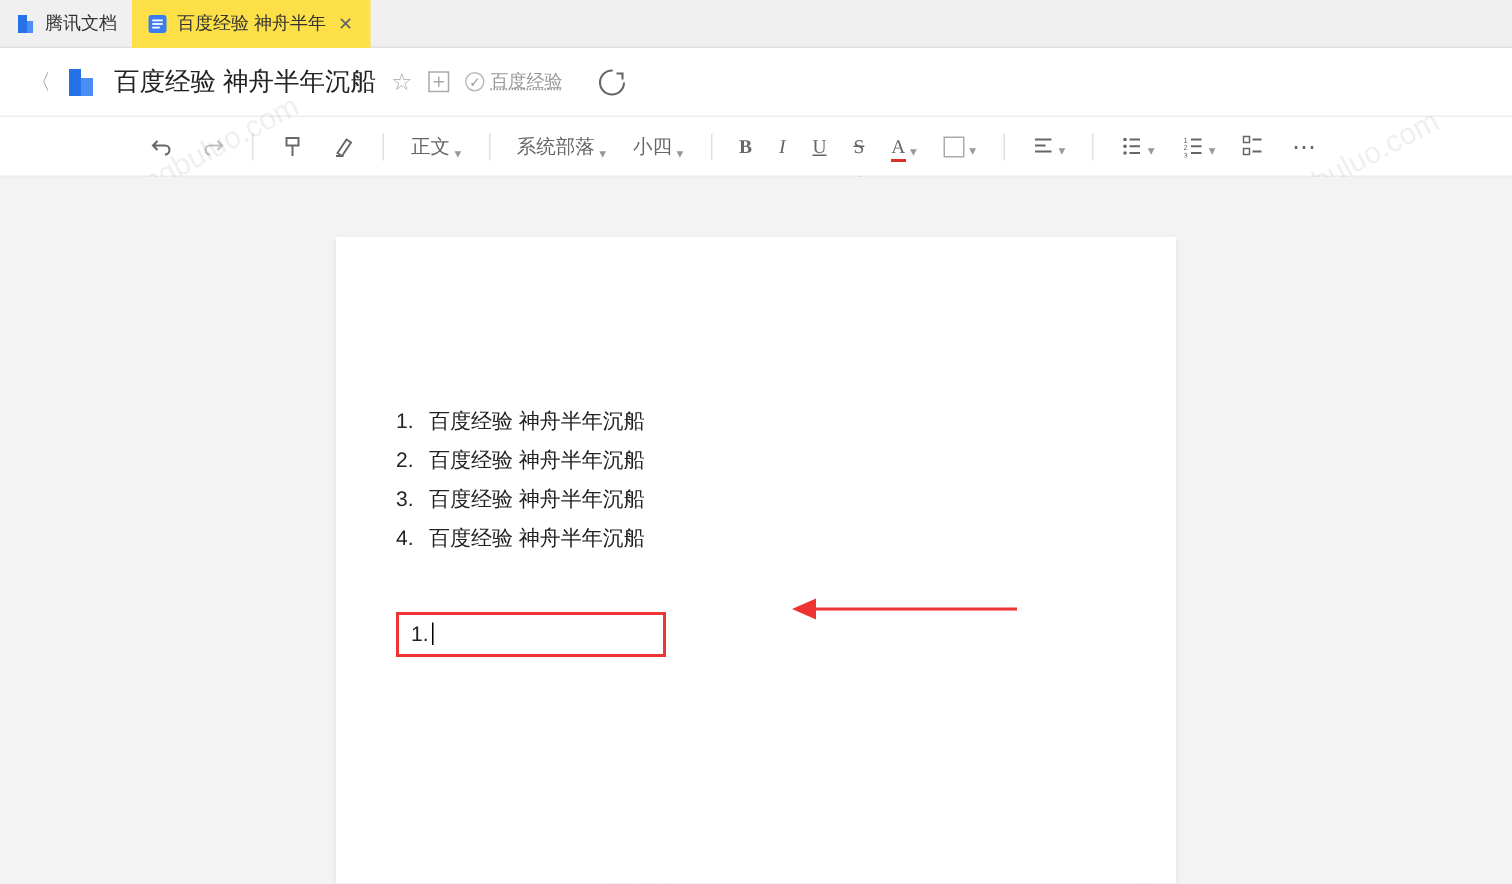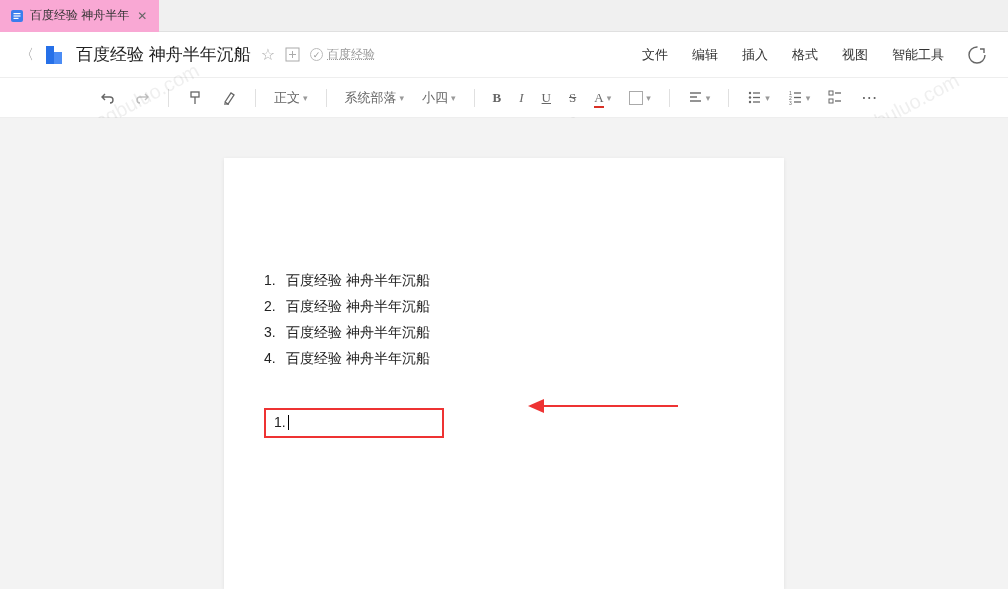--- a/index.html
+++ b/index.html
@@ -1,39 +1,39 @@
 <!DOCTYPE html>
 <html><head>
 <meta charset="utf-8">
 <style>
 * { margin: 0; padding: 0; box-sizing: border-box; }
 body { font-family: "Microsoft YaHei", sans-serif; background: #f5f5f5; width: 1008px; height: 589px; overflow: hidden; position: relative; }
 
 
 .tabs-bar { display: flex; align-items: center; height: 32px; background: #f0f0f0; border-bottom: 1px solid #e0e0e0; }
 .tab { display: flex; align-items: center; height: 32px; padding: 0 10px; font-size: 12px; color: #333; gap: 6px; cursor: pointer; }
-.tab.active { background: #f9a8d4; }
+.tab.active { background: #fde047; }
 .tab-icon { width: 14px; height: 14px; display: inline-flex; align-items: center; justify-content: center; }
 .tab-close { width: 14px; height: 14px; font-size: 12px; color: #666; display: inline-flex; align-items: center; justify-content: center; cursor: pointer; }
 
 
 .header { display: flex; align-items: center; height: 46px; background: #fff; padding: 0 20px; border-bottom: 1px solid #eee; gap: 10px; }
 .back-chevron { color: #999; font-size: 14px; cursor: pointer; }
 .app-logo { width: 22px; height: 22px; position: relative; }
 .doc-title { font-size: 17px; color: #222; font-weight: 500; }
 .star-icon, .plus-box-icon { color: #aaa; font-size: 16px; cursor: pointer; }
 .autosave { display: flex; align-items: center; gap: 4px; color: #999; font-size: 12px; }
 .autosave .check { width: 13px; height: 13px; border: 1px solid #bbb; border-radius: 50%; display: inline-flex; align-items: center; justify-content: center; font-size: 9px; }
 .menu { margin-left: auto; display: flex; gap: 24px; }
 .menu-item { font-size: 13px; color: #333; cursor: pointer; }
 .cloud-icon { width: 22px; height: 22px; color: #555; margin-left: 12px; }
 
 
 .toolbar { display: flex; align-items: center; height: 40px; background: #fff; padding: 0 100px 0 100px; gap: 18px; border-bottom: 1px solid #eee; font-size: 13px; color: #555; }
-.tb-btn { display: inline-flex; align-items: center; gap: 3px; cursor: pointer; color: #666; }
+.tb-btn { display: inline-flex; align-items: flex-end; gap: 3px; cursor: pointer; color: #666; }
 .tb-sep { width: 1px; height: 18px; background: #e0e0e0; }
 .caret { font-size: 9px; color: #999; }
 .fmt-bold { font-weight: bold; font-family: serif; }
 .fmt-italic { font-style: italic; font-family: serif; }
 .fmt-underline { text-decoration: underline; font-family: serif; }
 .fmt-strike { text-decoration: line-through; font-family: serif; }
 .color-a { position: relative; font-family: serif; }
 .color-a::after { content: ""; position: absolute; left: 0; right: 0; bottom: -2px; height: 2px; background: #d93025; }
 .highlight-box { width: 14px; height: 14px; border: 1px solid #aaa; background: #fff; display: inline-block; }
 
@@ -59,20 +59,29 @@
 <div class="wm" style="left:360px; top:160px">系统部落 xitongbuluo.com</div>
 <div class="wm" style="left:740px; top:120px">系统部落 xitongbuluo.com</div>
 <div class="wm" style="left:-20px; top:320px">系统部落 xitongbuluo.com</div>
 <div class="wm" style="left:360px; top:360px">系统部落 xitongbuluo.com</div>
 <div class="wm" style="left:740px; top:320px">系统部落 xitongbuluo.com</div>
 <div class="wm" style="left:-20px; top:520px">系统部落 xitongbuluo.com</div>
 <div class="wm" style="left:360px; top:550px">系统部落 xitongbuluo.com</div>
 <div class="wm" style="left:740px; top:520px">系统部落 xitongbuluo.com</div>
 
 <div class="tabs-bar">
+  <div class="tab">
+    <span class="tab-icon">
+      <svg width="14" height="14" viewBox="0 0 14 14">
+          <rect x="2" y="1" width="6" height="12" fill="#2670E8"></rect>
+          <rect x="8" y="5" width="4" height="8" fill="#4B8CF5"></rect>
+        </svg>
+    </span>
+    <span>腾讯文档</span>
+  </div>
   <div class="tab active">
     <span class="tab-icon">
       <svg width="14" height="14" viewBox="0 0 14 14">
           <rect x="1" y="1" width="12" height="12" rx="2" fill="#3B7DED"></rect>
           <rect x="3.5" y="4" width="7" height="1.2" fill="#fff"></rect>
           <rect x="3.5" y="6.4" width="7" height="1.2" fill="#fff"></rect>
           <rect x="3.5" y="8.8" width="5" height="1.2" fill="#fff"></rect>
         </svg>
     </span>
     <span>百度经验 神舟半年</span>
@@ -94,28 +103,20 @@
     <svg width="15" height="15" viewBox="0 0 15 15">
         <rect x="1" y="1" width="13" height="13" fill="none" stroke="#aaa" stroke-width="1"></rect>
         <line x1="7.5" y1="4" x2="7.5" y2="11" stroke="#aaa" stroke-width="1"></line>
         <line x1="4" y1="7.5" x2="11" y2="7.5" stroke="#aaa" stroke-width="1"></line>
       </svg>
   </span>
   <span class="autosave">
     <span class="check">✓</span>
     <span style="text-decoration: underline dotted">百度经验</span>
   </span>
-  <div class="menu">
-    <span class="menu-item">文件</span>
-    <span class="menu-item">编辑</span>
-    <span class="menu-item">插入</span>
-    <span class="menu-item">格式</span>
-    <span class="menu-item">视图</span>
-    <span class="menu-item">智能工具</span>
-  </div>
   <span class="cloud-icon">
     <svg width="22" height="22" viewBox="0 0 22 22">
         <circle cx="11" cy="11" r="8" fill="none" stroke="#666" stroke-width="1.4" stroke-dasharray="38 12"></circle>
         <path d="M14 5 L18 5 L18 9" fill="none" stroke="#666" stroke-width="1.4"></path>
       </svg>
   </span>
 </div>
 
 <div class="toolbar">
   <span class="tb-btn">

